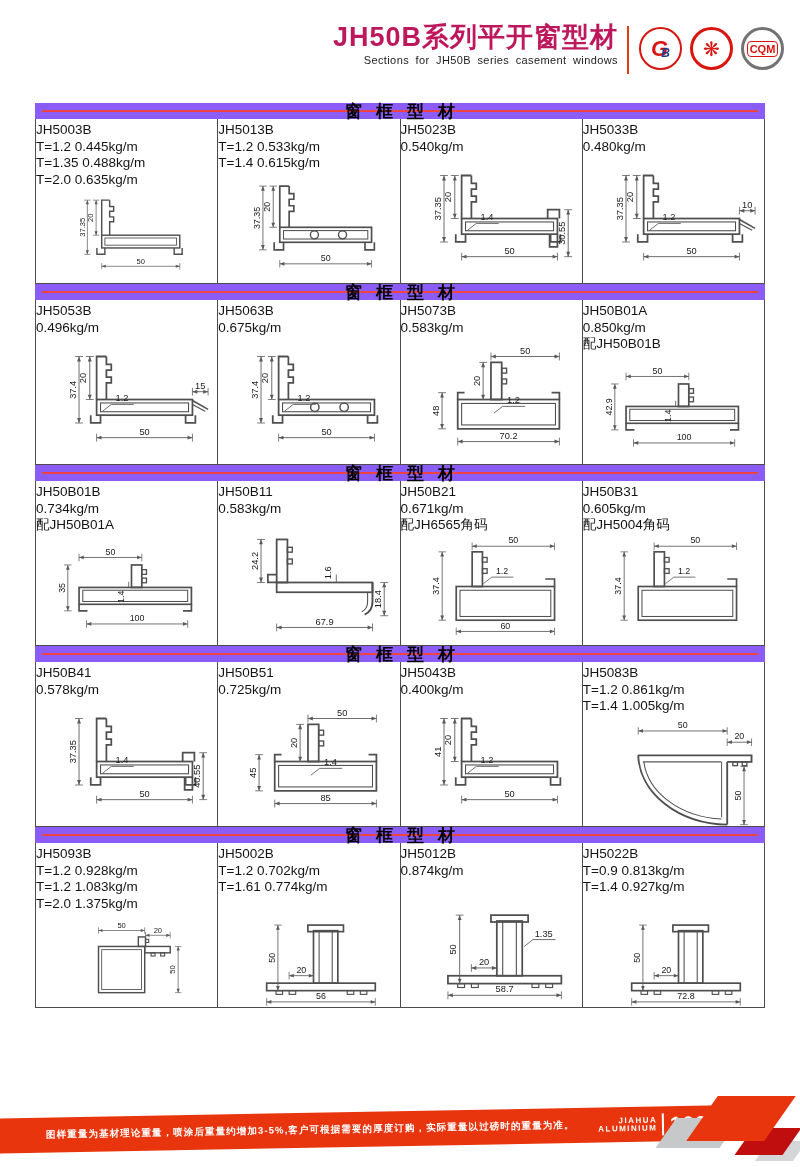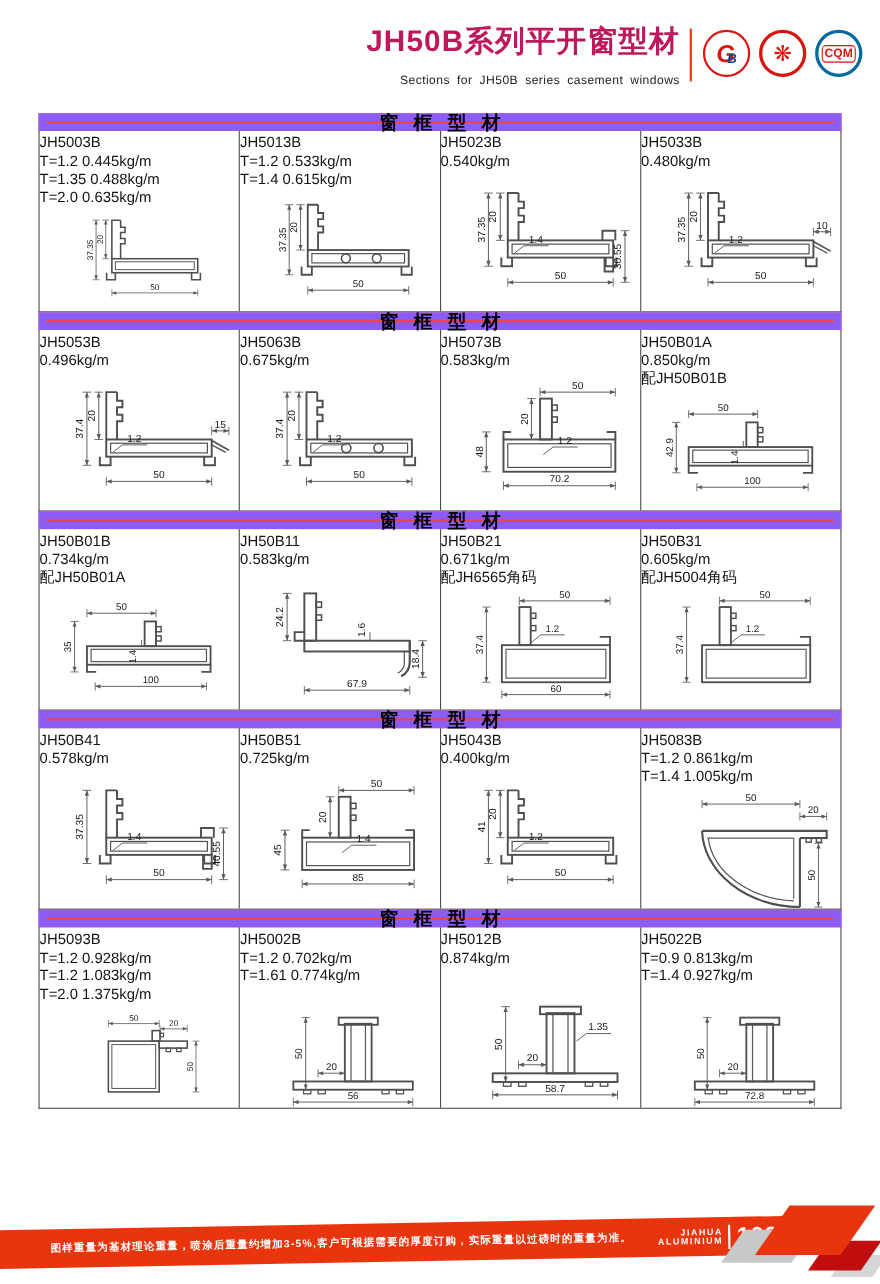--- a/index.html
+++ b/index.html
@@ -2,29 +2,29 @@
 <html><head>
 <meta charset="utf-8">
 <style>
   html,body{margin:0;padding:0}
   body{width:800px;height:1167px;position:relative;background:#fff;overflow:hidden;
        font-family:"Liberation Sans",sans-serif;color:#111}
   
   .hdr{position:absolute;top:20px;left:0;width:100%;height:64px}
   .title-block{position:absolute;right:182px;top:2px;text-align:right}
   .title-block h1{margin:0;font-size:27px;font-weight:bold;letter-spacing:1px;color:#be185d;line-height:30px}
-  .subtitle{font-size:11px;color:#222;letter-spacing:.4px;margin-top:15px;word-spacing:3px}
+  .subtitle{font-size:11px;color:#222;letter-spacing:.4px;margin-top:2px;word-spacing:3px}
   .hdr-divider{position:absolute;left:627px;top:6px;width:2px;height:48px;background:#e33b10}
   .logos{position:absolute;left:639px;top:7px;display:flex;gap:8px}
   .logo{width:43px;height:43px;border-radius:50%;box-sizing:border-box;display:flex;
         align-items:center;justify-content:center;background:#fff}
   .logo.gb{border:2.5px solid #d8150f;color:#d8150f;font-weight:bold;font-style:italic;font-size:22px}
   .logo.gb .b{color:#1b3f8f;font-size:12px;margin-left:-7px;margin-top:8px}
   .logo.seal{border:3px solid #d8150f;color:#d8150f;font-size:20px}
-  .logo.cqm{border:3px solid #0369a1}
+  .logo.cqm{border:3px solid #737373}
   .cqm-box{border:1.5px solid #d8150f;border-radius:4px;padding:1px 2px;color:#d8150f;
            font-weight:bold;font-size:11px;line-height:12px}
   
   #profile-table{position:absolute;left:35px;top:103px;width:730px}
   .bar{height:16px;background:#ef4444;border:7px solid #8b5cf6;box-sizing:border-box;
        display:flex;align-items:center;justify-content:center;font-size:17px;font-weight:bold;
        letter-spacing:14px;text-indent:14px;color:#000}
   .row{display:flex;border:1.5px solid #4c4c4c;border-top:none;box-sizing:border-box}
   .cell{flex:1;border-right:1.5px solid #4c4c4c;height:164px;box-sizing:border-box;display:flex;
         flex-direction:column;align-items:flex-start;padding-top:3px;overflow:hidden}

